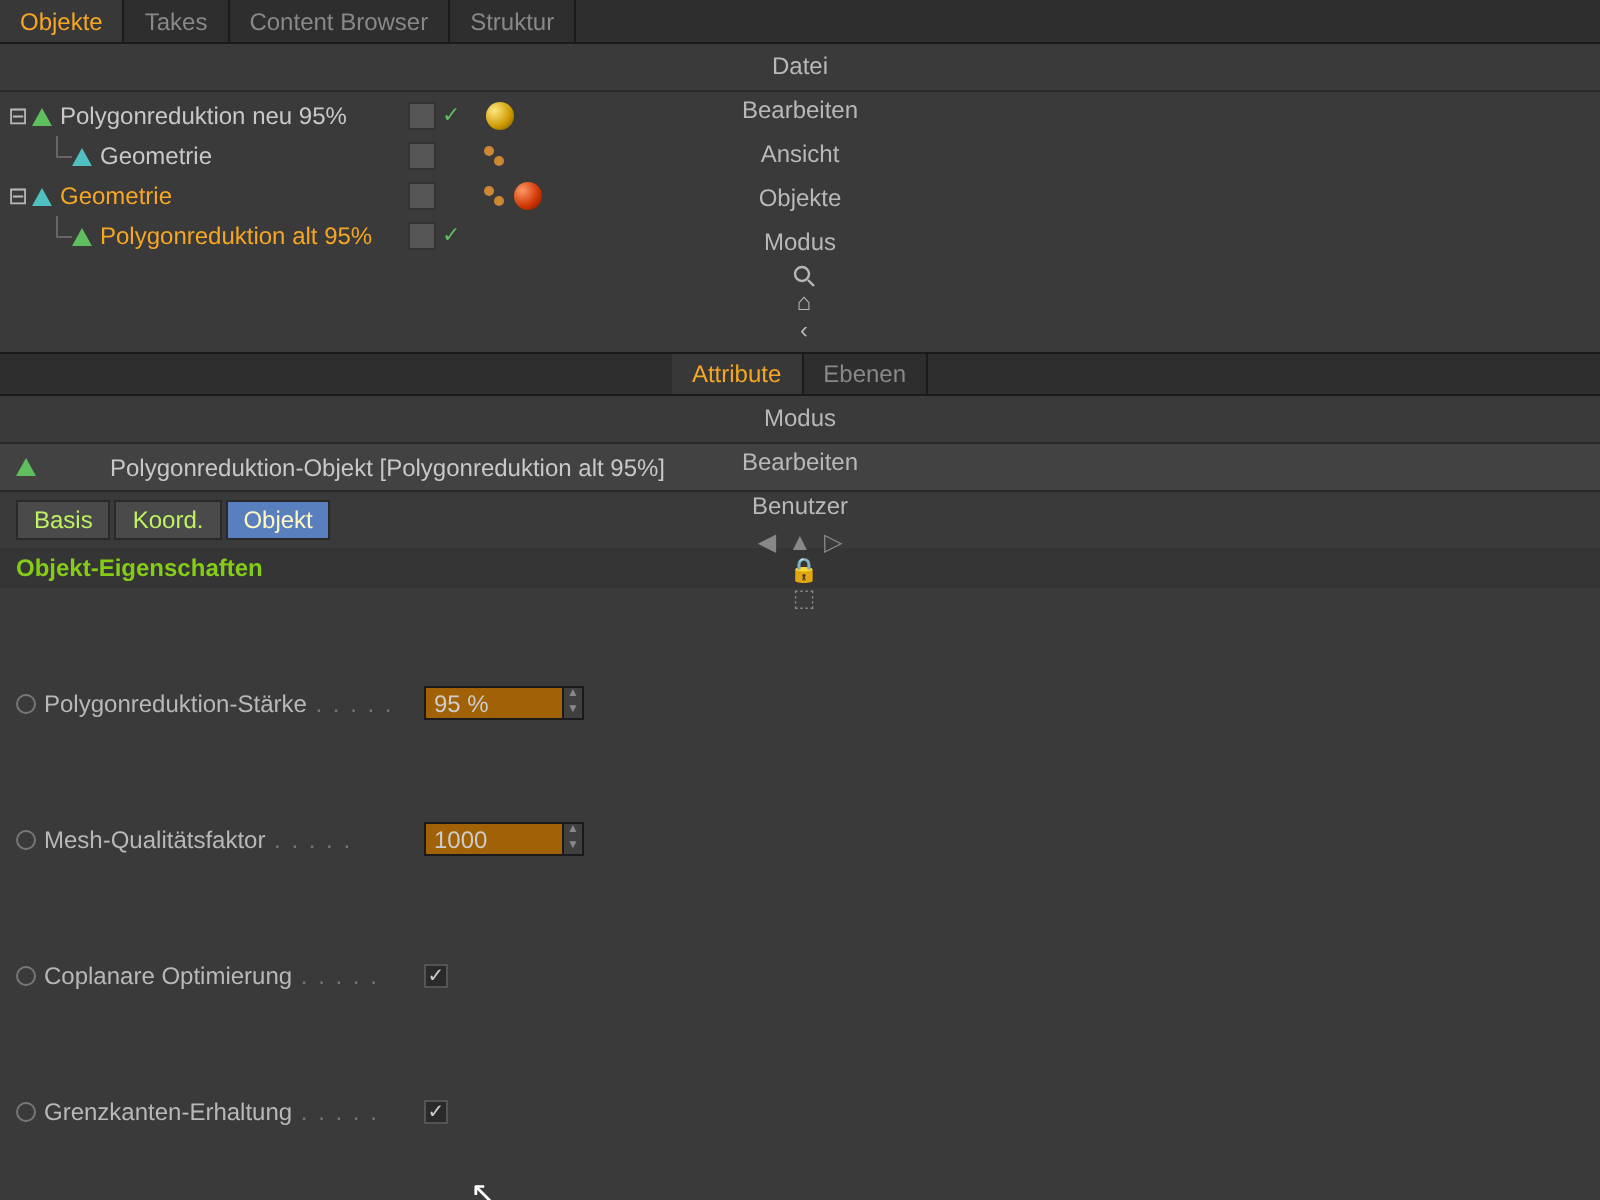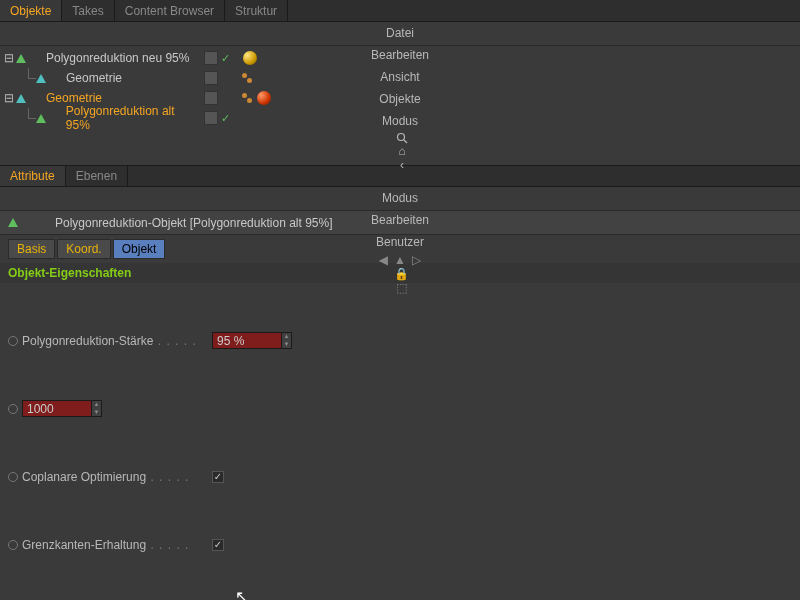--- a/index.html
+++ b/index.html
@@ -21,55 +21,55 @@
   .tree-area { background: #3a3a3a; height: 112px; display: flex; }
   .tree-left { width: 200px; padding-top: 2px; }
   .tree-right { flex: 1; padding-top: 2px; padding-left: 4px; }
   .tree-row { display: flex; align-items: center; height: 20px; padding-left: 4px; }
   .tree-toggle { width: 10px; height: 10px; margin-right: 2px; display:flex; align-items:center; justify-content:center; }
   .indent0 { padding-left: 4px; }
   .indent1 { padding-left: 22px; }
   .tri-icon { width: 0; height: 0; border-left: 5px solid transparent; border-right: 5px solid transparent; border-bottom: 9px solid; display:inline-block; margin-right:4px; }
   .tri-green { border-bottom-color: #5fbf5f; }
   .tri-cyan  { border-bottom-color: #4fbfbf; }
-  .obj-label { color: #c8c8c8; cursor: pointer; margin-left: 16px; }
+  .obj-label { color: #c8c8c8; cursor: pointer; }
   .obj-label.selected { color: #f5a623; }
   .tag-cell { display:flex; align-items:center; height:20px; gap:3px; }
   .tag-sq { width:14px; height:14px; background:#555; border:1px solid #333; }
   .tag-check { width:10px; height:10px; color:#5fbf5f; font-size:11px; line-height:10px; }
   .sphere { width:14px; height:14px; border-radius:50%; background: radial-gradient(circle at 30% 30%, #ffe680, #cc9900 60%, #664d00); }
   .sphere.red { background: radial-gradient(circle at 30% 30%, #ff9966, #cc3300 60%, #661a00); }
   .dot-pair { width:14px; height:14px; position:relative; }
   .dot-pair::before, .dot-pair::after { content:''; position:absolute; width:5px; height:5px; background:#cc8833; border-radius:50%; }
   .dot-pair::before { top:2px; left:2px; }
   .dot-pair::after { bottom:2px; right:2px; }
   .connector { position:relative; width:14px; height:20px; }
   .connector::before { content:''; position:absolute; left:6px; top:0; bottom:10px; width:1px; background:#666; }
   .connector::after { content:''; position:absolute; left:6px; top:10px; width:8px; height:1px; background:#666; }
   
   
-  .sec-tabs { display:flex; background:#2e2e2e; height:22px; margin-top:7px; border-top:1px solid #1a1a1a; border-bottom:1px solid #1a1a1a; }
+  .sec-tabs { display:flex; background:#2e2e2e; height:22px; margin-top:18px; border-top:1px solid #1a1a1a; border-bottom:1px solid #1a1a1a;justify-content:center; }
   
   
   .attr-header { display:flex; align-items:center; background:#424242; height:24px; padding:0 8px; border-bottom:1px solid #2a2a2a;gap:31px; }
   .attr-title { color:#c8c8c8; }
   
   
   .mini-tabs { display:flex; padding:4px 8px; gap:2px; background:#3a3a3a; }
-  .mini-tab { padding:2px 8px; background:#4a4a4a; color:#eab308; border:1px solid #2a2a2a; cursor:pointer; }
-  .mini-tab.active { background:#5a7fbf; color:#000000; }
+  .mini-tab { padding:2px 8px; background:#4a4a4a; color:#bef264; border:1px solid #2a2a2a; cursor:pointer; }
+  .mini-tab.active { background:#5a7fbf; color:#fef9c3; }
   
   
   .section-hdr { background:#353535; padding:3px 8px; color:#84cc16; font-weight:bold; }
   
   
   .prop-row { display:flex; align-items:center; padding:2px 8px; height:21px;margin-top:47px; }
   .prop-bullet { width:10px; height:10px; border:1px solid #777; border-radius:50%; margin-right:4px; }
   .prop-label { width:190px; color:#b8b8b8; white-space:nowrap; overflow:hidden; }
-  .prop-input { width:70px; height:17px; background:#7f1d1d; border:1px solid #1a1a1a; color:#ccc; padding:0 4px; }
+  .prop-input { width:70px; height:17px; background:#a16207; border:1px solid #1a1a1a; color:#ccc; padding:0 4px; }
   .spinner { width:10px; height:17px; background:#404040; border:1px solid #1a1a1a; border-left:none; display:flex; flex-direction:column; }
   .spinner div { flex:1; font-size:6px; text-align:center; color:#888; line-height:7px; }
   .prop-check { width:12px; height:12px; cursor:pointer; display:flex; align-items:center; justify-content:center; background:#2a2a2a; border:1px solid #555; }
   .prop-check.on::after { content:'✓'; color:#ccc; font-size:10px; }
   .dots::after { content:' . . . . . '; color:#777; letter-spacing:1px; }
   
   .nav-arrows { display:flex; gap:6px; align-items:center; }
   .arrow-l, .arrow-u, .arrow-r { color:#888; cursor:pointer; }
   .lock-icon, .h-icon { color:#888; margin-left:4px; cursor:pointer; }
   
@@ -188,20 +188,21 @@
   <span class="prop-bullet"></span>
   <span class="prop-label dots">Polygonreduktion-Stärke</span>
   <input class="prop-input" value="95 %" style="">
   <div class="spinner">
       <div>▲</div>
       <div>▼</div>
     </div>
 </div>
 <div class="prop-row">
   <span class="prop-bullet"></span>
+  <span class="prop-label dots">Mesh-Qualitätsfaktor</span>
   <input class="prop-input" value="1000" style="">
   <div class="spinner">
       <div>▲</div>
       <div>▼</div>
     </div>
 </div>
 <div class="prop-row">
   <span class="prop-bullet"></span>
   <span class="prop-label dots">Coplanare Optimierung</span>
   <span class="prop-check on"></span>

